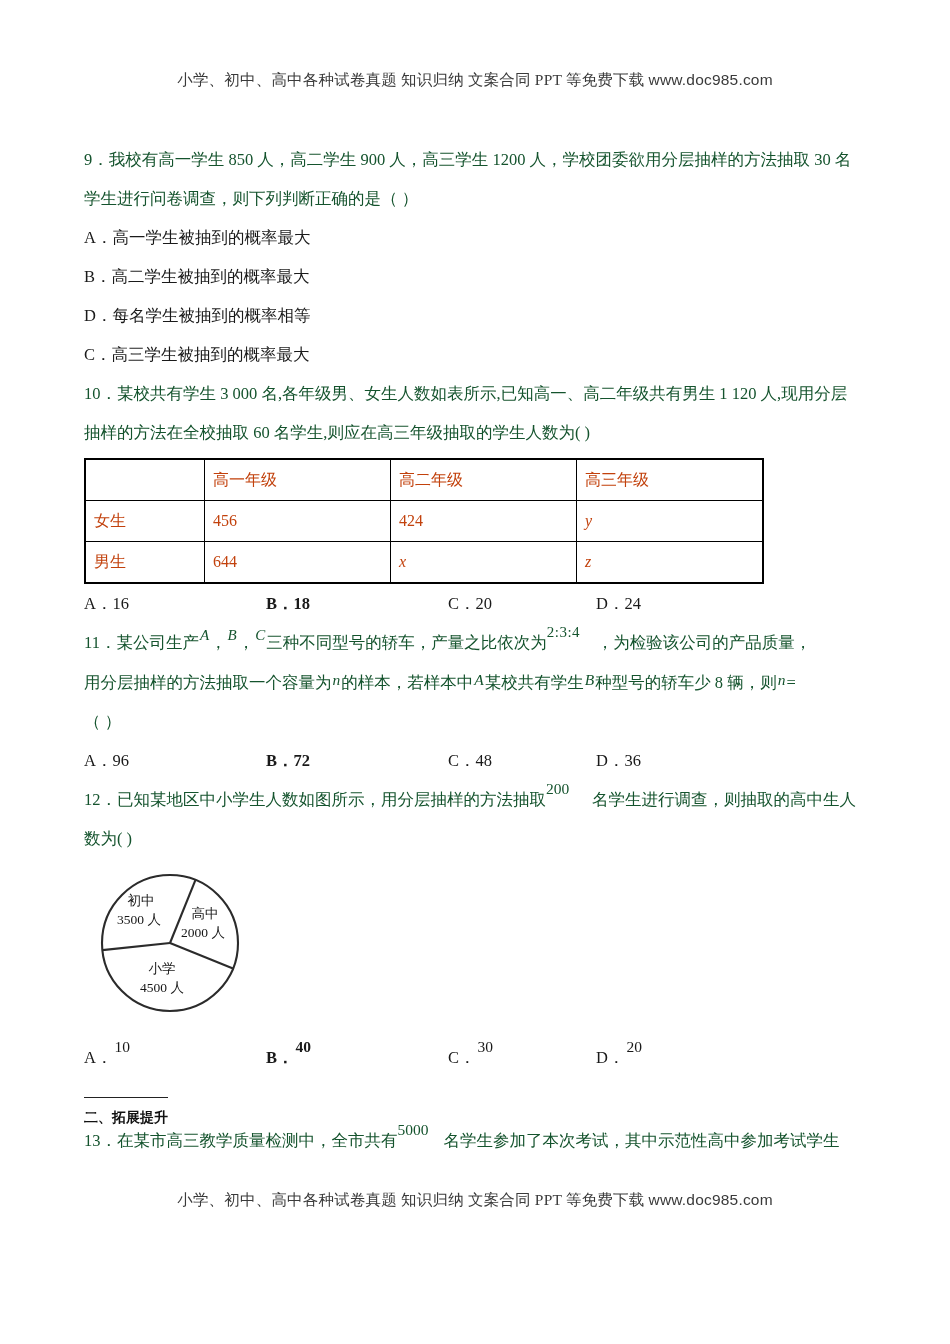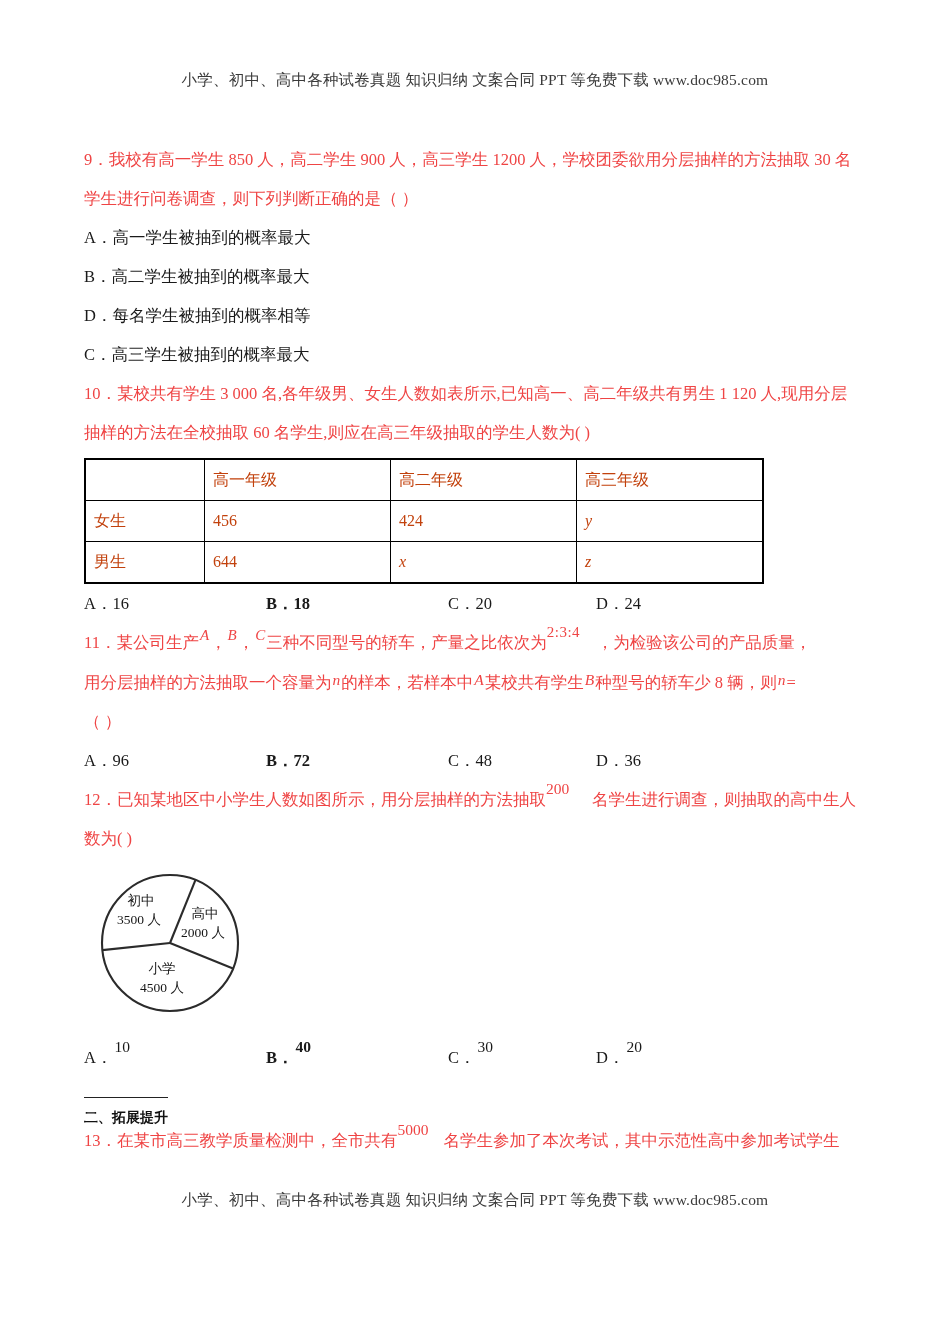--- a/index.html
+++ b/index.html
@@ -30,35 +30,35 @@
     text-align: center;
     font-family: "Liberation Serif", "DejaVu Serif", serif;
     font-size: 15.5px;
     color: #3a3a3a;
     letter-spacing: 0.2px;
     white-space: nowrap;
   }
   .watermark-top { top: 70px; }
   .watermark-bottom { top: 1190px; }
   .wm-url {
-    font-family: Liberation Serif, serif;
+    font-family: Liberation Sans, sans-serif;
   }
 
   
   .content {
     position: absolute;
     left: 84px;
     top: 140px;
     width: 786px;
   }
 
   .qline {
     font-size: 16.5px;
     line-height: 39px;
-    color: #ef4444;
+    color: #14532d;
     white-space: nowrap;
   }
 
   .opt-row {
     position: relative;
     height: 39px;
     font-size: 16.5px;
     line-height: 39px;
   }
   .opt {

